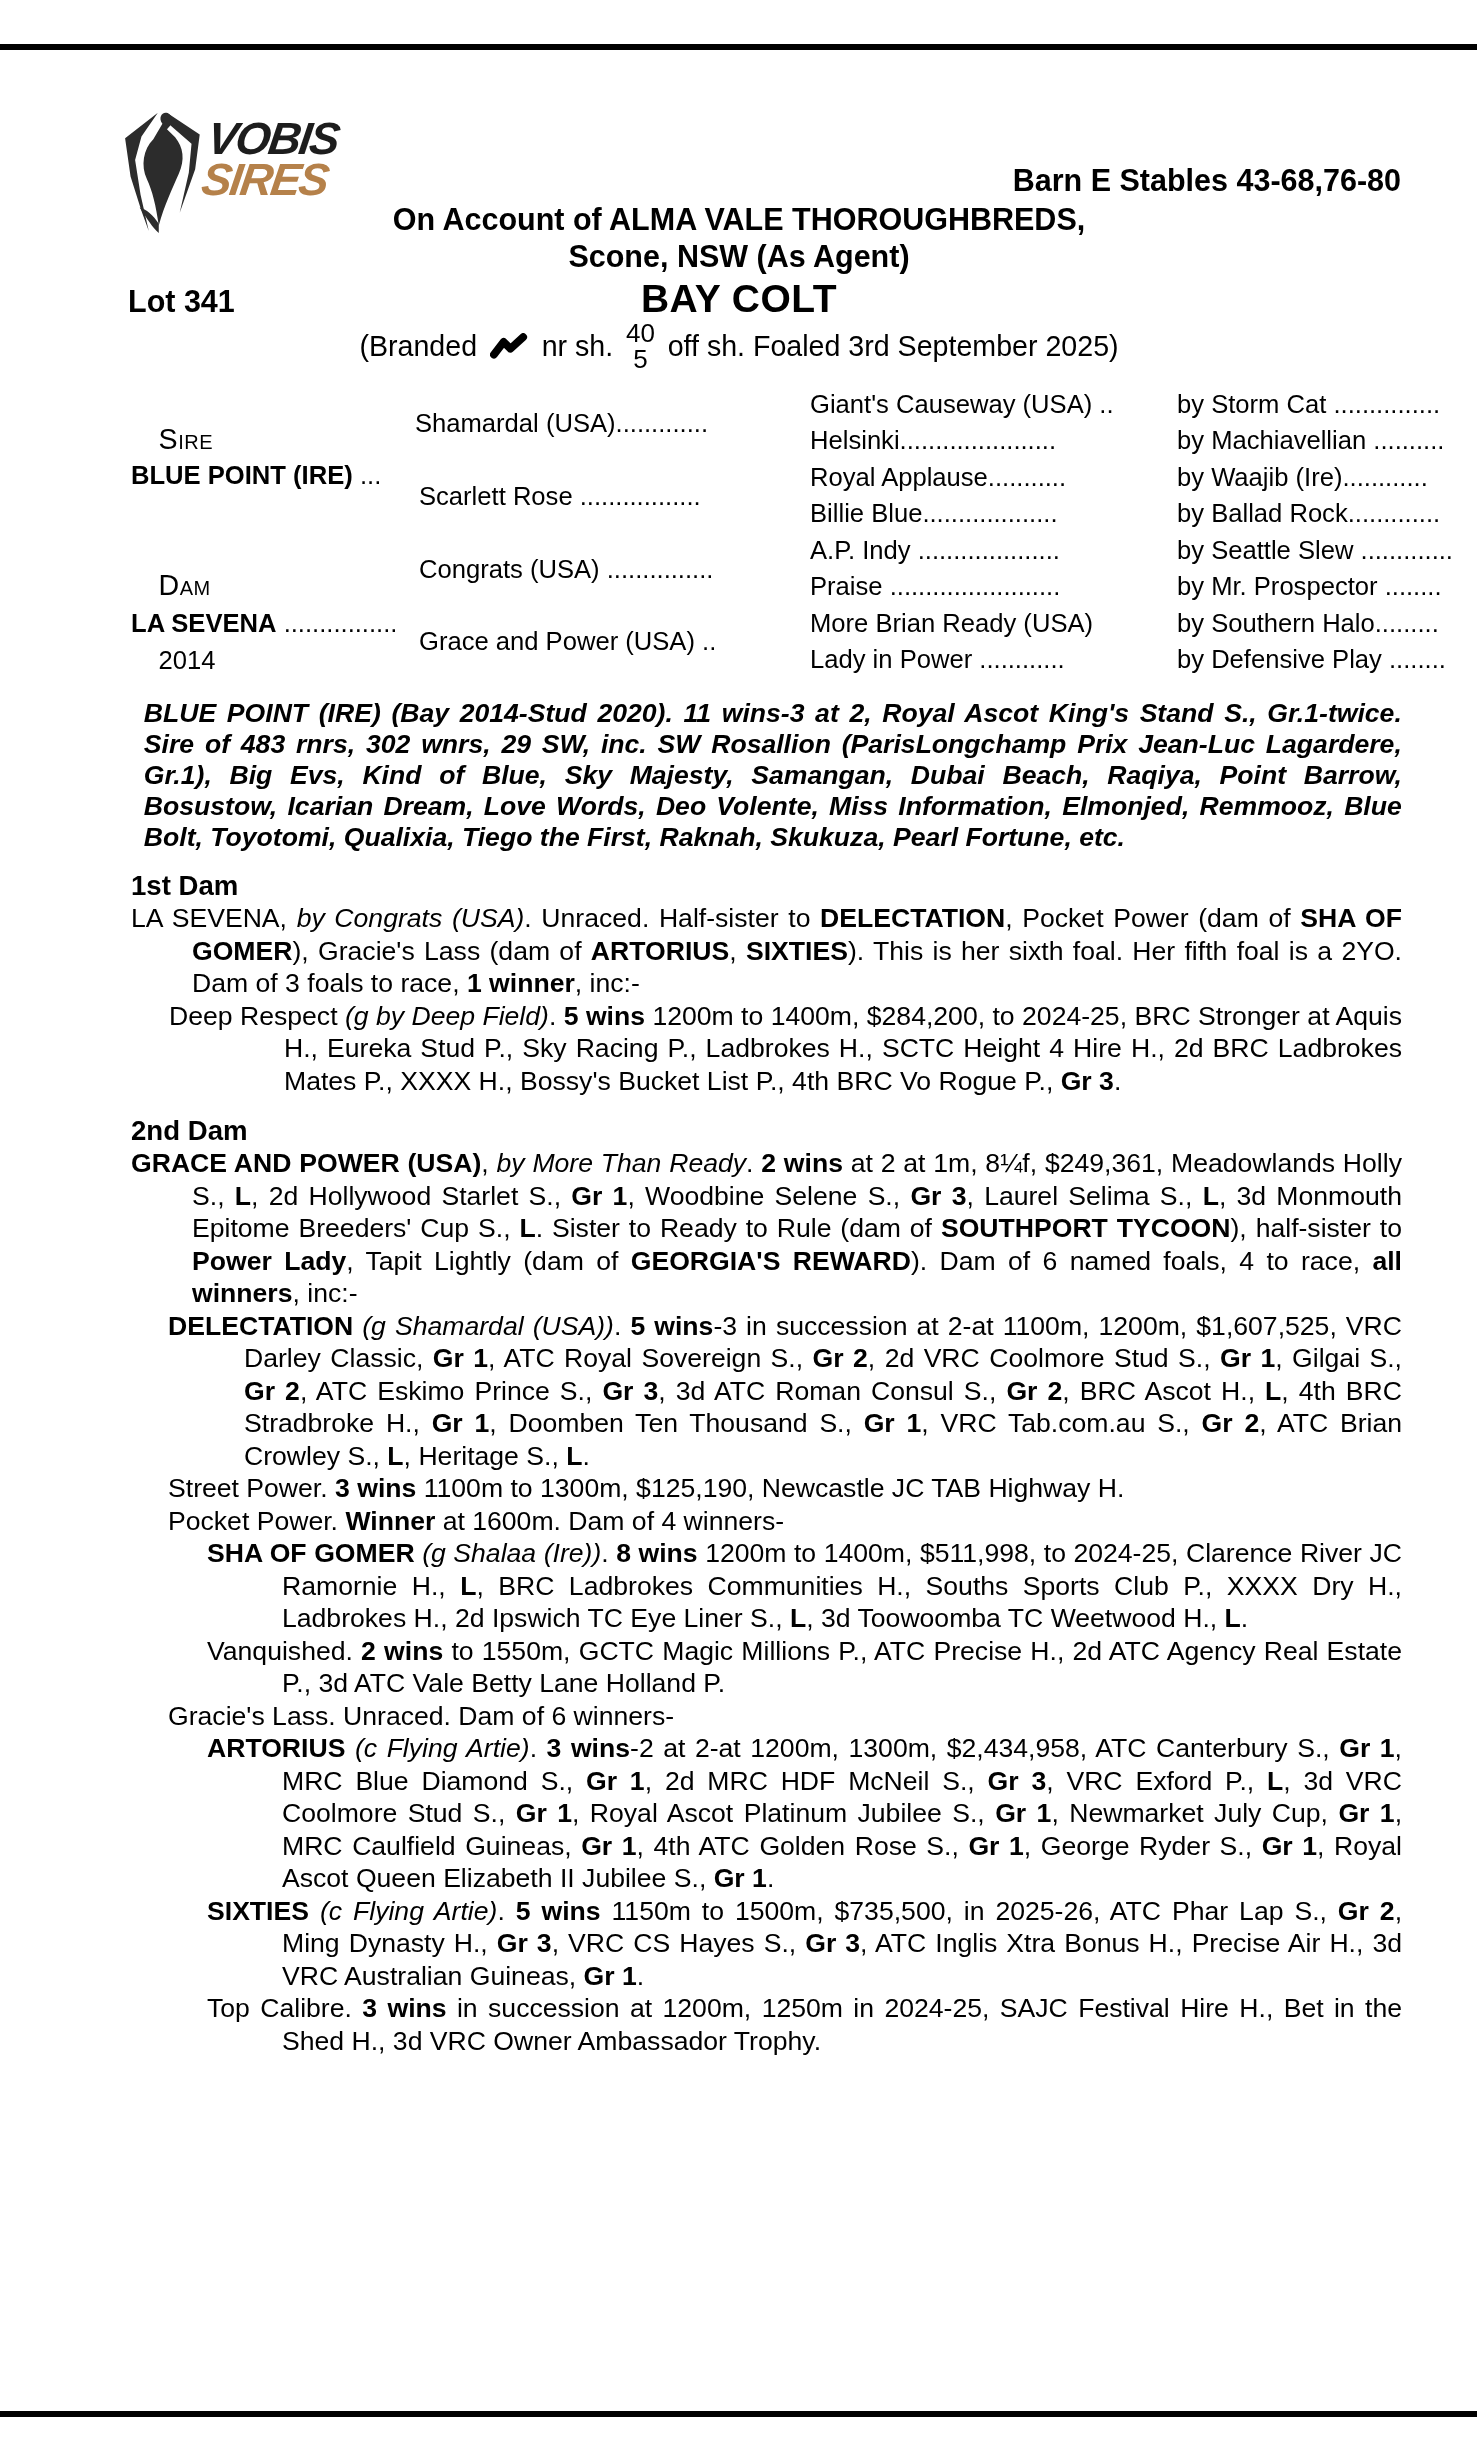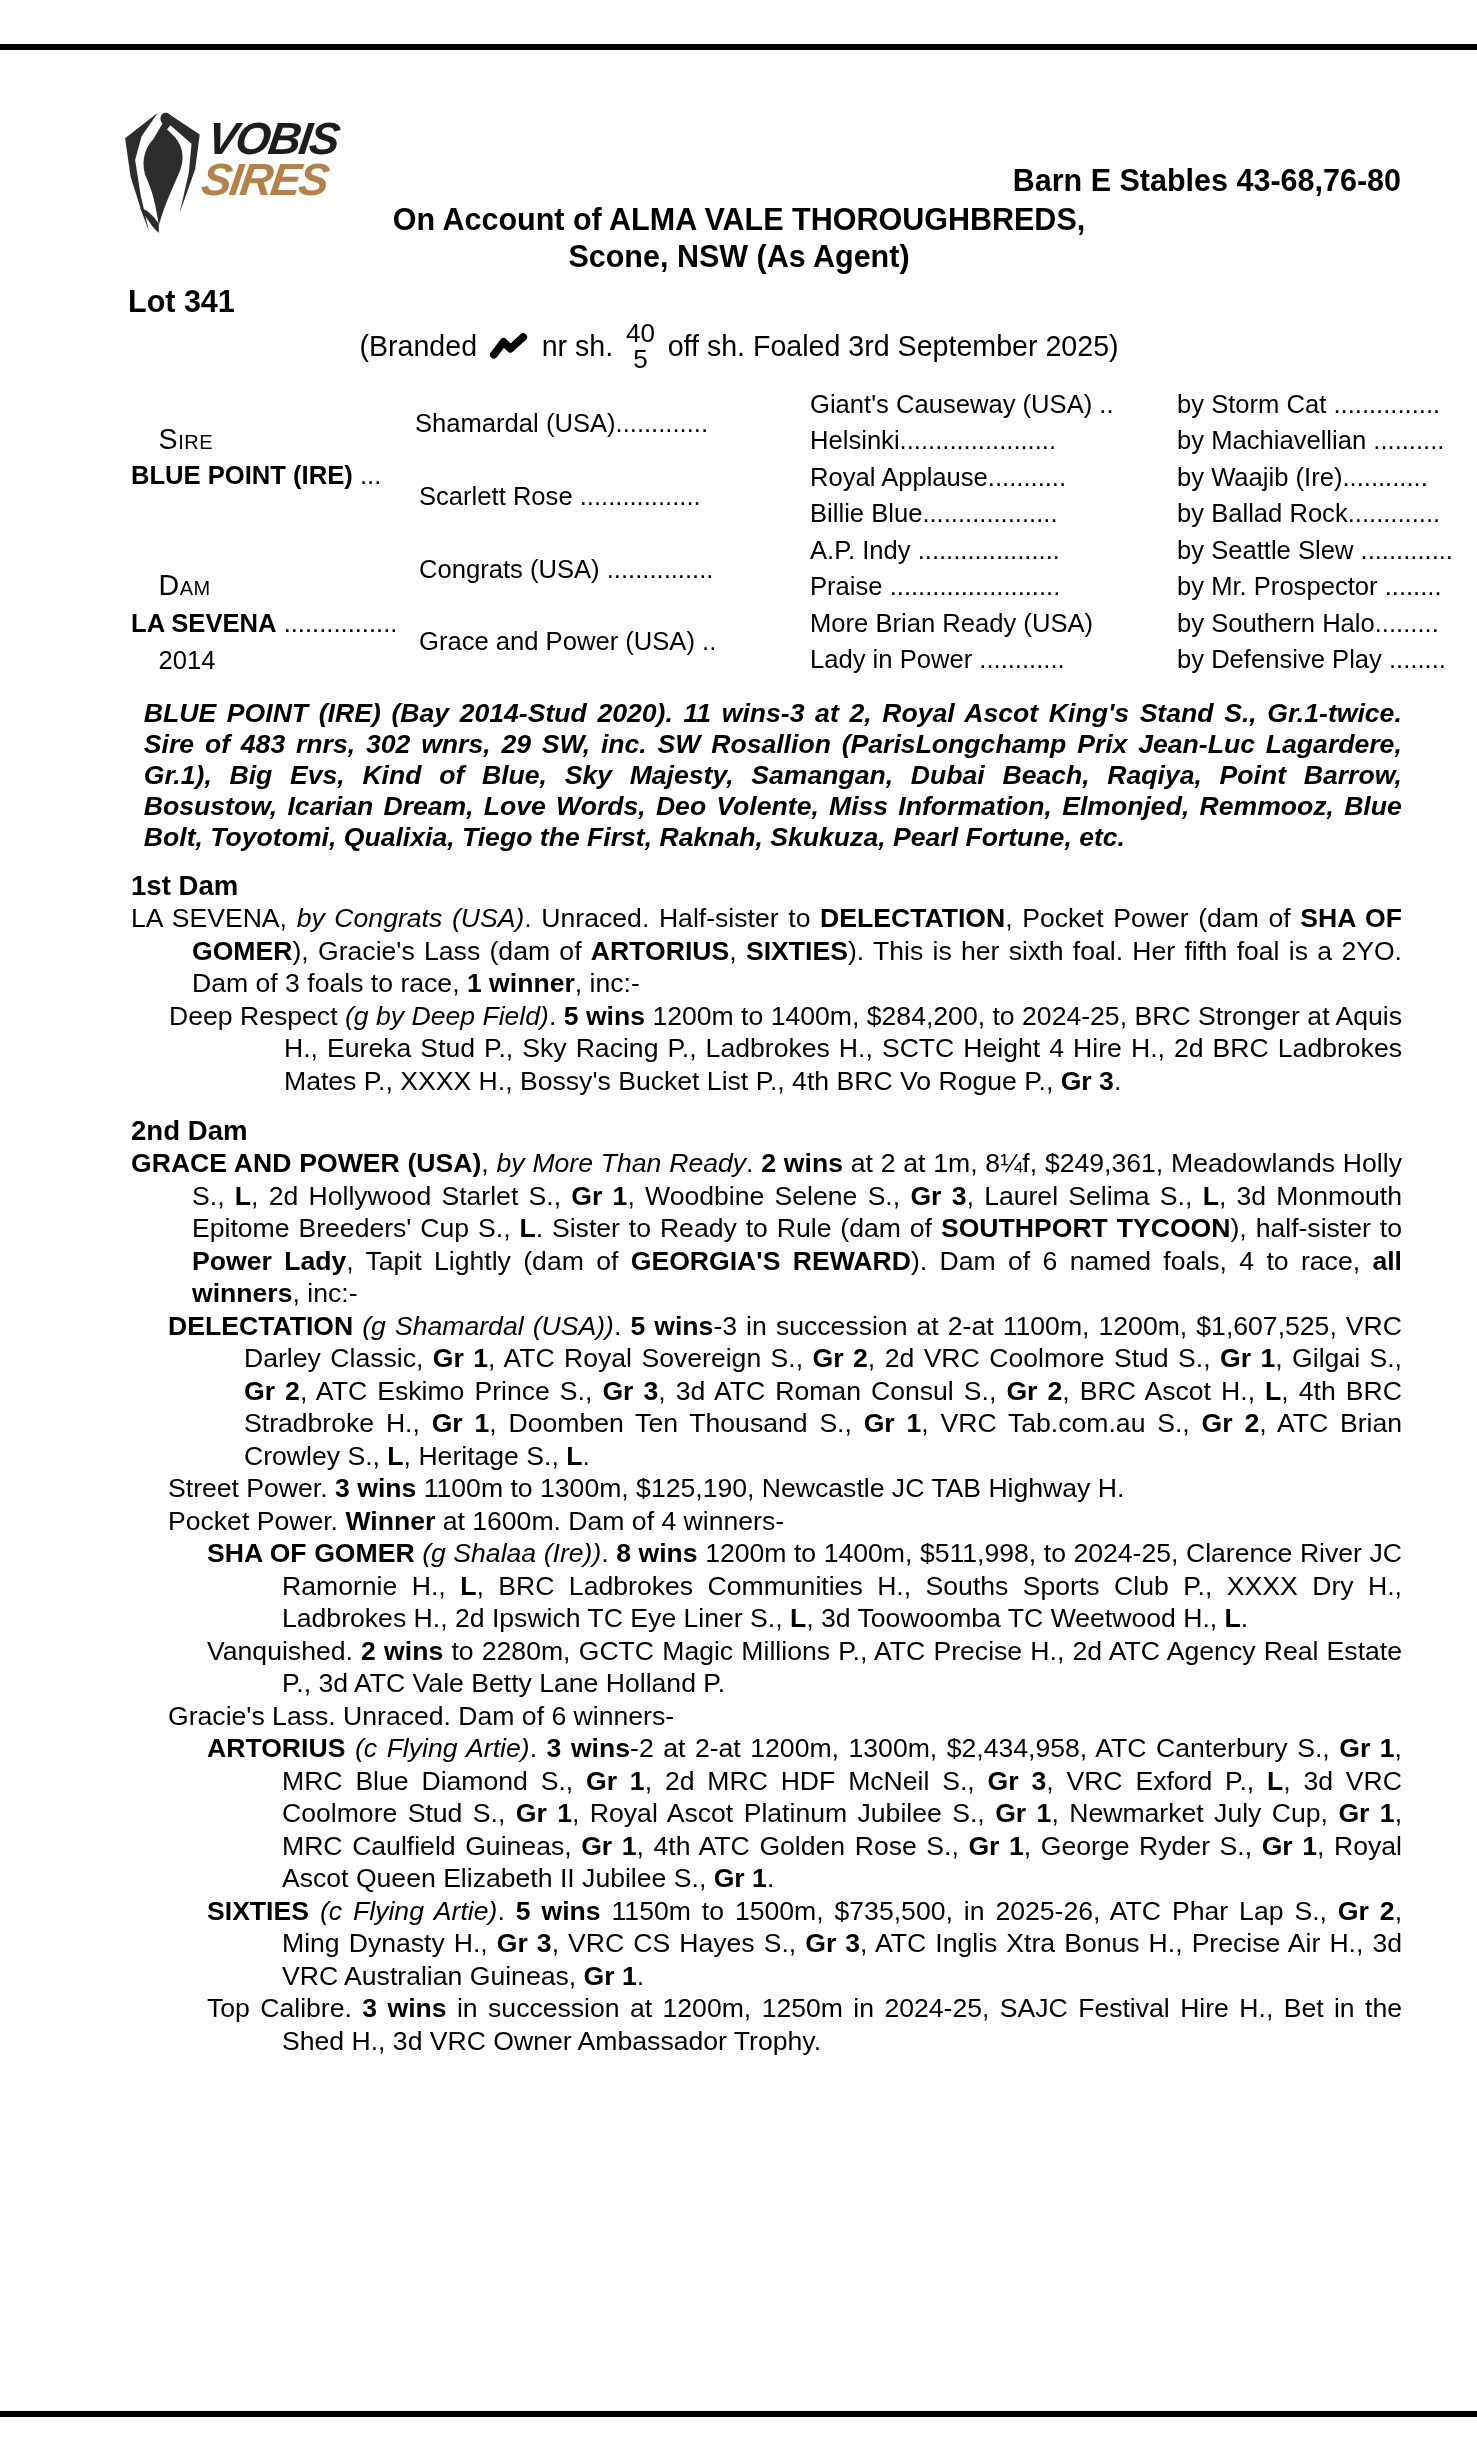--- a/index.html
+++ b/index.html
@@ -73,20 +73,21 @@
     <div class="logo-text">
       <span class="vobis">VOBIS</span>
       <span class="sires">SIRES</span>
     </div>
   </div>
 
   <div class="barn">Barn E Stables 43-68,76-80</div>
   <div class="account">On Account of ALMA VALE THOROUGHBREDS,</div>
   <div class="location">Scone, NSW (As Agent)</div>
   <div class="lot">Lot 341</div>
+  <div class="colt-title">BAY COLT</div>
 
   <div class="branded">
     <span>(Branded</span>
     <svg width="39" height="27.6" viewBox="0 0 40 28">
       <polyline points="4,22 14,9 21,16 34,4" fill="none" stroke="#000" stroke-width="8" stroke-linecap="round" stroke-linejoin="round"></polyline>
     </svg>
     <span>nr sh.</span>
     <span class="brand-frac">
       <span>40</span>
       <span>5</span>
@@ -152,21 +153,21 @@
           <p class="p-dam"><span>LA SEVENA, </span><span class="i">by Congrats (USA)</span><span>. Unraced. Half-sister to </span><span class="b">DELECTATION</span><span>, Pocket Power (dam of </span><span class="b">SHA OF GOMER</span><span>), Gracie's Lass (dam of </span><span class="b">ARTORIUS</span><span>, </span><span class="b">SIXTIES</span><span>). This is her sixth foal. Her fifth foal is a 2YO. Dam of 3 foals to race, </span><span class="b">1 winner</span><span>, inc:-</span></p>
           <p class="p-bd"><span>Deep Respect </span><span class="i">(g by Deep Field)</span><span>. </span><span class="b">5 wins</span><span> 1200m to 1400m, $284,200, to 2024-25, BRC Stronger at Aquis H., Eureka Stud P., Sky Racing P., Ladbrokes H., SCTC Height 4 Hire H., 2d BRC Ladbrokes Mates P., XXXX H., Bossy's Bucket List P., 4th BRC Vo Rogue P., </span><span class="b">Gr 3</span><span>.</span></p>
         </div>
         <div class="sec">
           <div class="sec-h">2nd Dam</div>
           <p class="p-dam"><span class="b">GRACE AND POWER (USA)</span><span>, </span><span class="i">by More Than Ready</span><span>. </span><span class="b">2 wins</span><span> at 2 at 1m, 8¼f, $249,361, Meadowlands Holly S., </span><span class="b">L</span><span>, 2d Hollywood Starlet S., </span><span class="b">Gr 1</span><span>, Woodbine Selene S., </span><span class="b">Gr 3</span><span>, Laurel Selima S., </span><span class="b">L</span><span>, 3d Monmouth Epitome Breeders' Cup S., </span><span class="b">L</span><span>. Sister to Ready to Rule (dam of </span><span class="b">SOUTHPORT TYCOON</span><span>), half-sister to </span><span class="b">Power Lady</span><span>, Tapit Lightly (dam of </span><span class="b">GEORGIA'S REWARD</span><span>). Dam of 6 named foals, 4 to race, </span><span class="b">all winners</span><span>, inc:-</span></p>
           <p class="p-b"><span class="b">DELECTATION </span><span class="i">(g Shamardal (USA))</span><span>. </span><span class="b">5 wins</span><span>-3 in succession at 2-at 1100m, 1200m, $1,607,525, VRC Darley Classic, </span><span class="b">Gr 1</span><span>, ATC Royal Sovereign S., </span><span class="b">Gr 2</span><span>, 2d VRC Coolmore Stud S., </span><span class="b">Gr 1</span><span>, Gilgai S., </span><span class="b">Gr 2</span><span>, ATC Eskimo Prince S., </span><span class="b">Gr 3</span><span>, 3d ATC Roman Consul S., </span><span class="b">Gr 2</span><span>, BRC Ascot H., </span><span class="b">L</span><span>, 4th BRC Stradbroke H., </span><span class="b">Gr 1</span><span>, Doomben Ten Thousand S., </span><span class="b">Gr 1</span><span>, VRC Tab.com.au S., </span><span class="b">Gr 2</span><span>, ATC Brian Crowley S., </span><span class="b">L</span><span>, Heritage S., </span><span class="b">L</span><span>.</span></p>
           <p class="p-b"><span>Street Power. </span><span class="b">3 wins</span><span> 1100m to 1300m, $125,190, Newcastle JC TAB Highway H.</span></p>
           <p class="p-b"><span>Pocket Power. </span><span class="b">Winner</span><span> at 1600m. Dam of 4 winners-</span></p>
           <p class="p-c"><span class="b">SHA OF GOMER </span><span class="i">(g Shalaa (Ire))</span><span>. </span><span class="b">8 wins</span><span> 1200m to 1400m, $511,998, to 2024-25, Clarence River JC Ramornie H., </span><span class="b">L</span><span>, BRC Ladbrokes Communities H., Souths Sports Club P., XXXX Dry H., Ladbrokes H., 2d Ipswich TC Eye Liner S., </span><span class="b">L</span><span>, 3d Toowoomba TC Weetwood H., </span><span class="b">L</span><span>.</span></p>
-          <p class="p-c"><span>Vanquished. </span><span class="b">2 wins</span><span> to 2280m, GCTC Magic Millions P., ATC Precise H., 2d ATC Agency Real Estate P., 3d ATC Vale Betty Lane Holland P.</span></p>
+          <p class="p-c"><span>Vanquished. </span><span class="b">2 wins</span><span> to 1550m, GCTC Magic Millions P., ATC Precise H., 2d ATC Agency Real Estate P., 3d ATC Vale Betty Lane Holland P.</span></p>
           <p class="p-b"><span>Gracie's Lass. Unraced. Dam of 6 winners-</span></p>
           <p class="p-c"><span class="b">ARTORIUS </span><span class="i">(c Flying Artie)</span><span>. </span><span class="b">3 wins</span><span>-2 at 2-at 1200m, 1300m, $2,434,958, ATC Canterbury S., </span><span class="b">Gr 1</span><span>, MRC Blue Diamond S., </span><span class="b">Gr 1</span><span>, 2d MRC HDF McNeil S., </span><span class="b">Gr 3</span><span>, VRC Exford P., </span><span class="b">L</span><span>, 3d VRC Coolmore Stud S., </span><span class="b">Gr 1</span><span>, Royal Ascot Platinum Jubilee S., </span><span class="b">Gr 1</span><span>, Newmarket July Cup, </span><span class="b">Gr 1</span><span>, MRC Caulfield Guineas, </span><span class="b">Gr 1</span><span>, 4th ATC Golden Rose S., </span><span class="b">Gr 1</span><span>, George Ryder S., </span><span class="b">Gr 1</span><span>, Royal Ascot Queen Elizabeth II Jubilee S., </span><span class="b">Gr 1</span><span>.</span></p>
           <p class="p-c"><span class="b">SIXTIES </span><span class="i">(c Flying Artie)</span><span>. </span><span class="b">5 wins</span><span> 1150m to 1500m, $735,500, in 2025-26, ATC Phar Lap S., </span><span class="b">Gr 2</span><span>, Ming Dynasty H., </span><span class="b">Gr 3</span><span>, VRC CS Hayes S., </span><span class="b">Gr 3</span><span>, ATC Inglis Xtra Bonus H., Precise Air H., 3d VRC Australian Guineas, </span><span class="b">Gr 1</span><span>.</span></p>
           <p class="p-c"><span>Top Calibre. </span><span class="b">3 wins</span><span> in succession at 1200m, 1250m in 2024-25, SAJC Festival Hire H., Bet in the Shed H., 3d VRC Owner Ambassador Trophy.</span></p>
         </div>
       </div>
 
   </div>
 </div>
 

